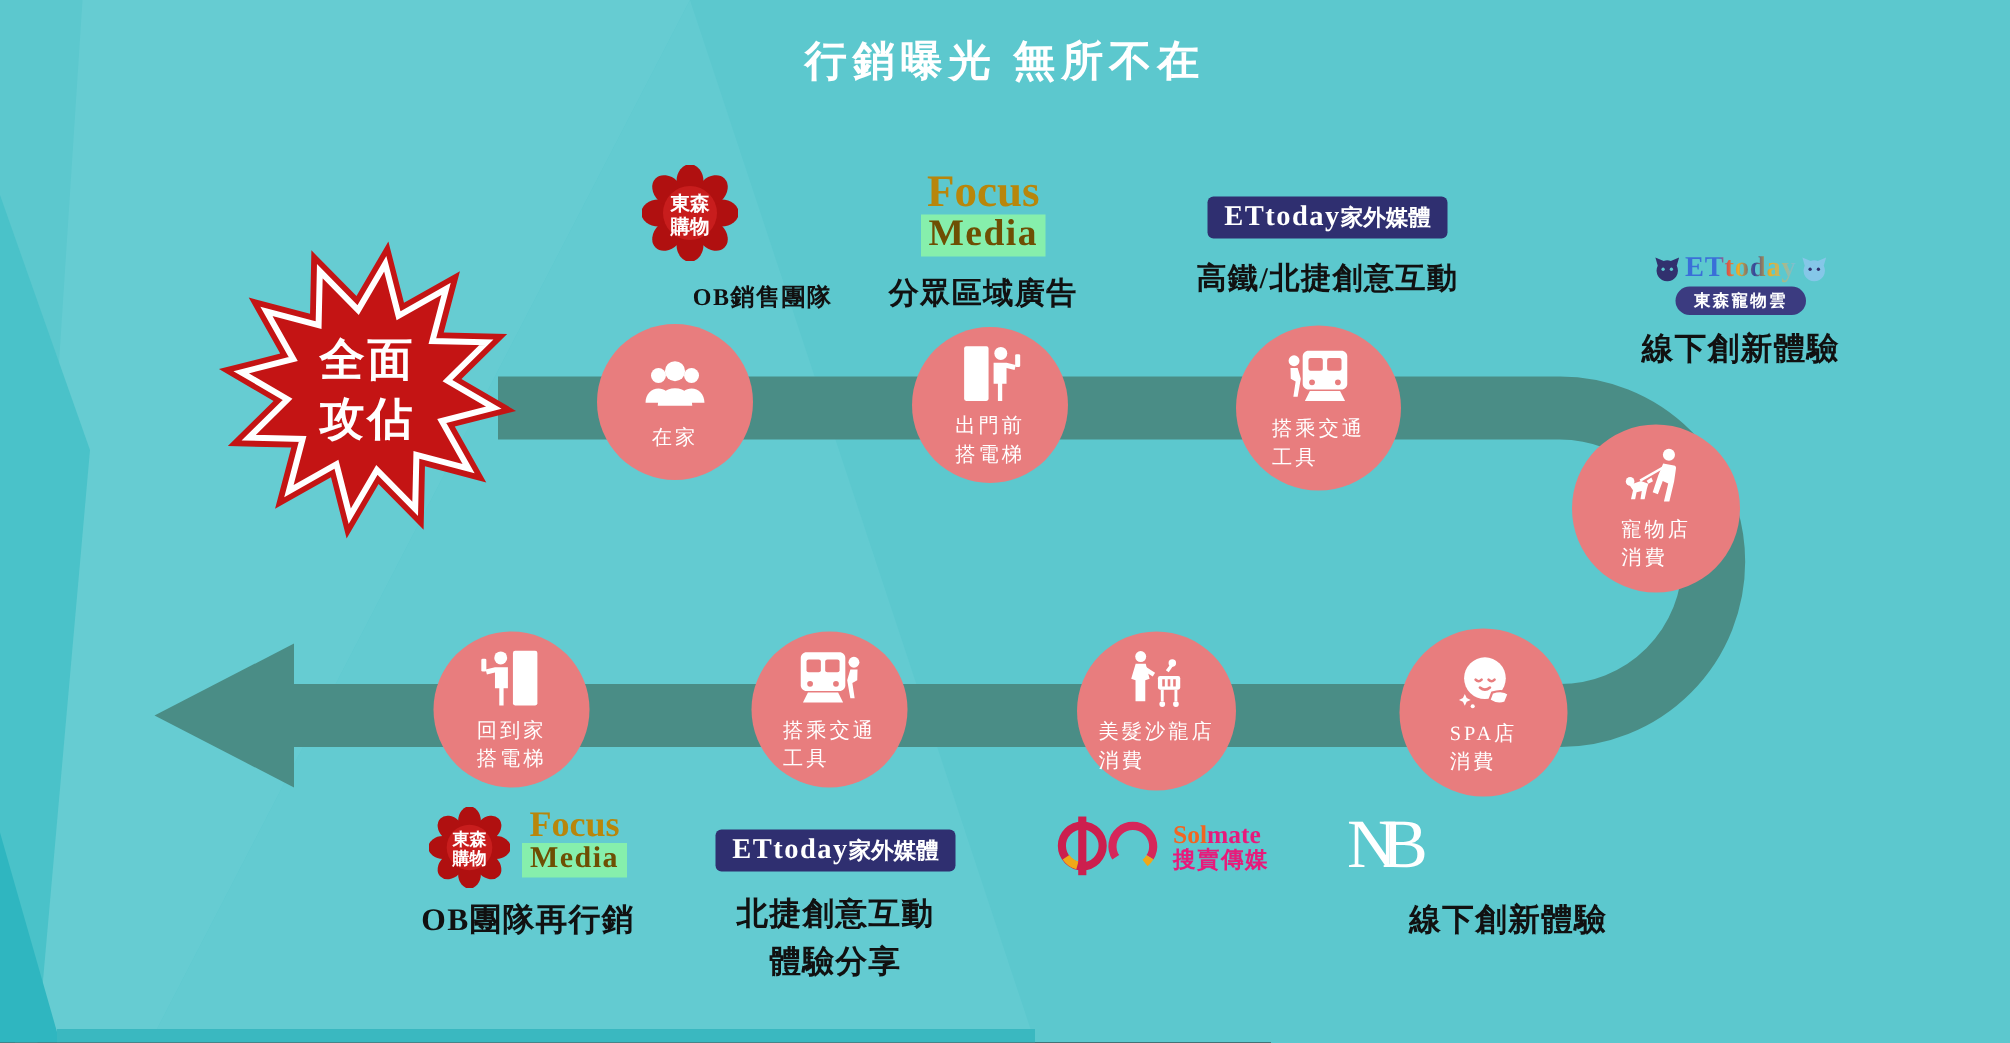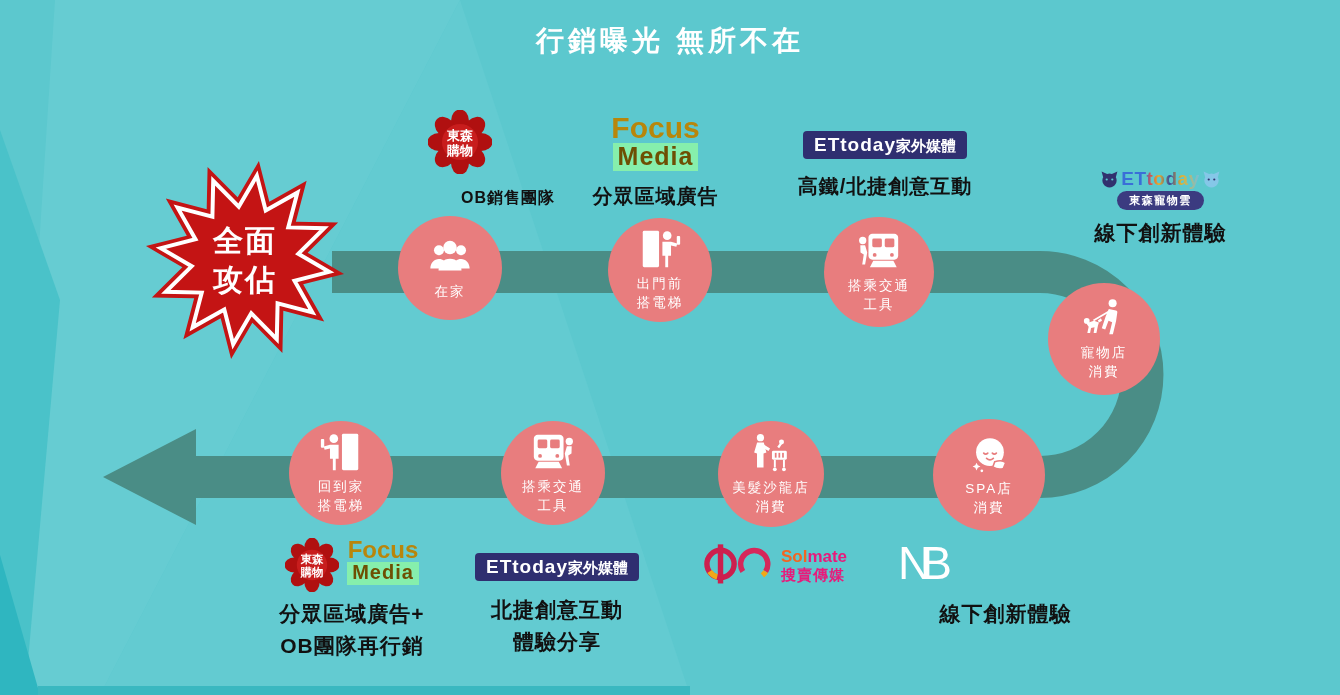--- a/index.html
+++ b/index.html
@@ -1,40 +1,40 @@
 <!DOCTYPE html>
 <html><head>
 <meta charset="utf-8">
 <style>
   html,body{margin:0;padding:0;background:#333;}
   .canvas{
     position:relative;width:1340px;height:695px;overflow:hidden;
     background:#5cc8ce;
-    font-family:Liberation Sans, sans-serif;
+    font-family:Liberation Serif, serif;
   }
   .bg-svg,.path-svg{position:absolute;left:0;top:0;width:1340px;height:695px;pointer-events:none;}
   .page-title{
     position:absolute;top:22px;left:0;width:100%;text-align:center;
     color:#ffffff;font-size:28px;font-weight:bold;letter-spacing:4px;
   }
   
   .burst{position:absolute;left:143px;top:158px;width:204px;height:204px;}
   .burst-text{
     position:absolute;left:143px;top:158px;width:204px;height:204px;
     display:flex;flex-direction:column;align-items:center;justify-content:center;
     color:#fff;font-size:30px;font-weight:bold;letter-spacing:2px;line-height:1.3;
   }
   
   .node{
     position:absolute;border-radius:50%;background:#e87d7e;
     display:flex;flex-direction:column;align-items:center;justify-content:center;
     color:#fff;
   }
   .node svg.node-icon{width:46px;height:46px;flex:0 0 auto;}
-  .node-label{display:flex;flex-direction:column;align-items:center;
+  .node-label{display:flex;flex-direction:column;align-items:flex-start;
     font-size:13.5px;letter-spacing:2px;line-height:1.4;margin-top:2px;}
   .mirror{transform:scaleX(-1);}
   
   .tp{position:absolute;text-align:center;}
   .tp-label{color:#111;font-size:20px;font-weight:bold;letter-spacing:1px;line-height:1.5;}
   .tp-label.big{font-size:21px;}
   
   .flower{display:inline-block;}
   
   .focus-stack{display:inline-block;line-height:1;}
@@ -298,21 +298,20 @@
         </g>
         <text y="-2" text-anchor="middle" font-size="13.5" font-weight="bold" fill="#fff">東森</text>
         <text y="13" text-anchor="middle" font-size="13.5" font-weight="bold" fill="#fff">購物</text>
       </svg>
       <div class="focus-stack small">
         <span class="focus-word">Focus</span>
         <span class="media-box">Media</span>
       </div>
     </div>
     <div class="tp-label big" style="margin-top:6px;">
-      <div>分眾區域廣告+</div>
       <div>OB團隊再行銷</div>
     </div>
   </div>
 
   <div class="tp" style="left:462px;top:553px;width:190px;">
     <div class="etbox">
       <span class="et-name">ETtoday</span><span class="et-suffix">家外媒體</span>
     </div>
     <div class="tp-label big" style="margin-top:13px;">
       <div>北捷創意互動</div>

